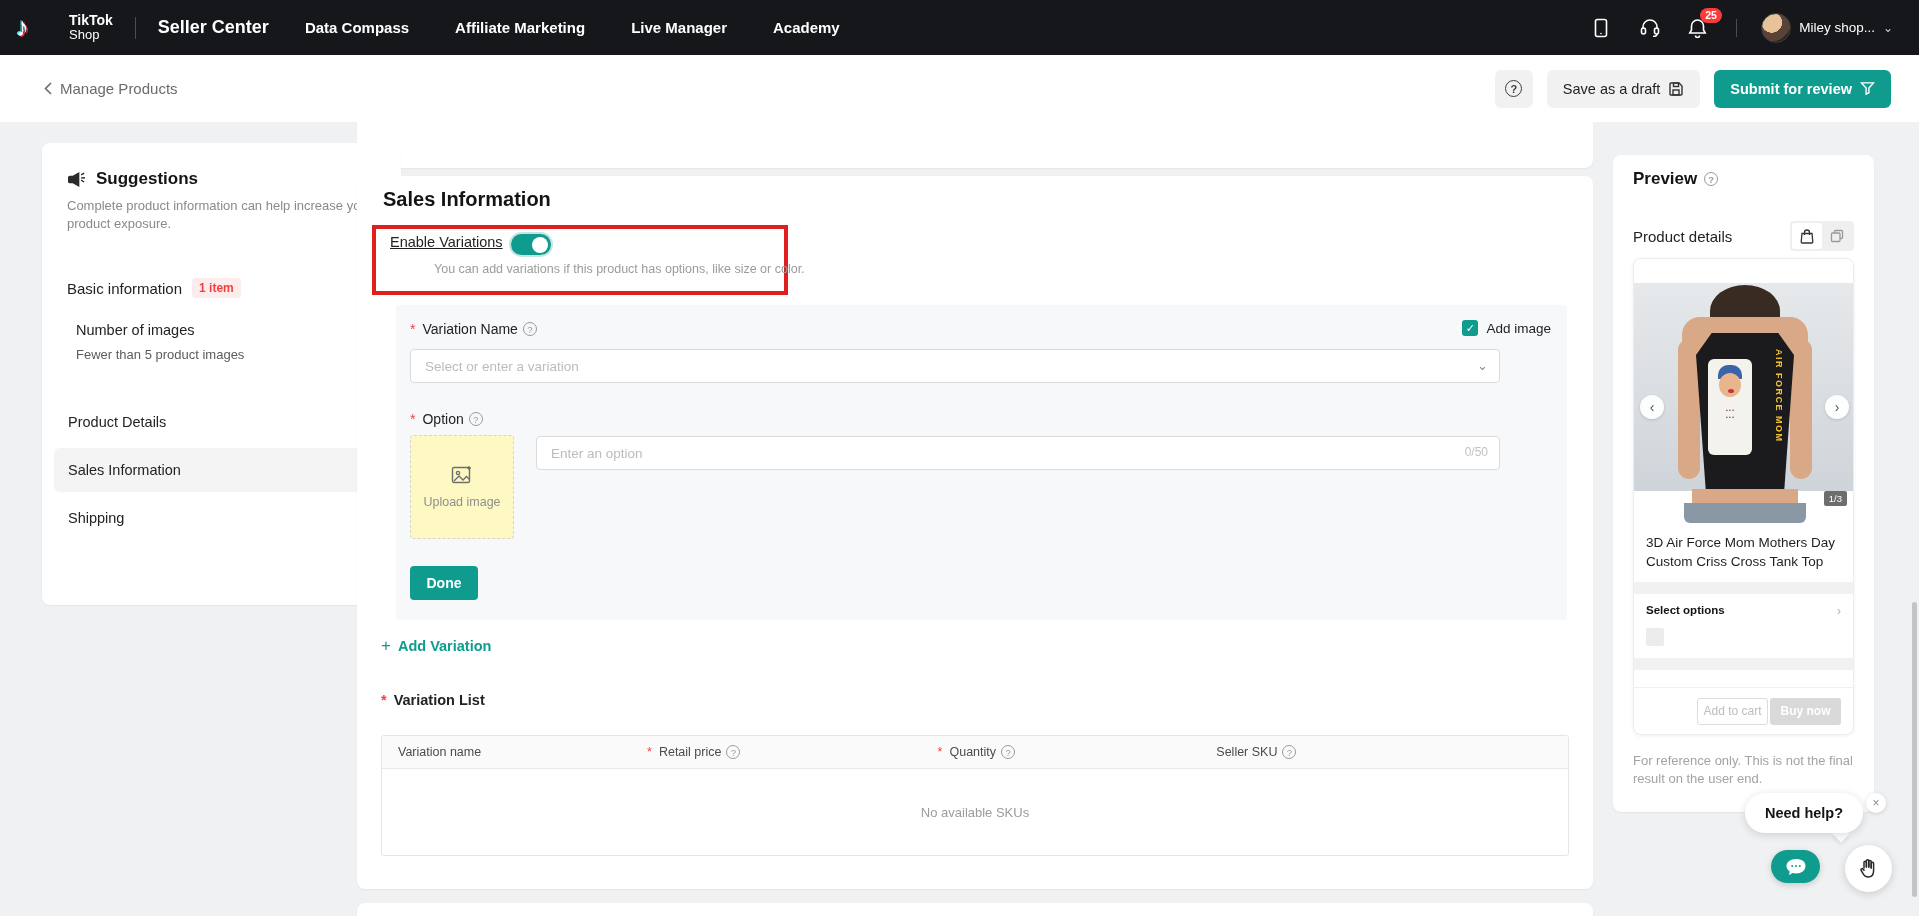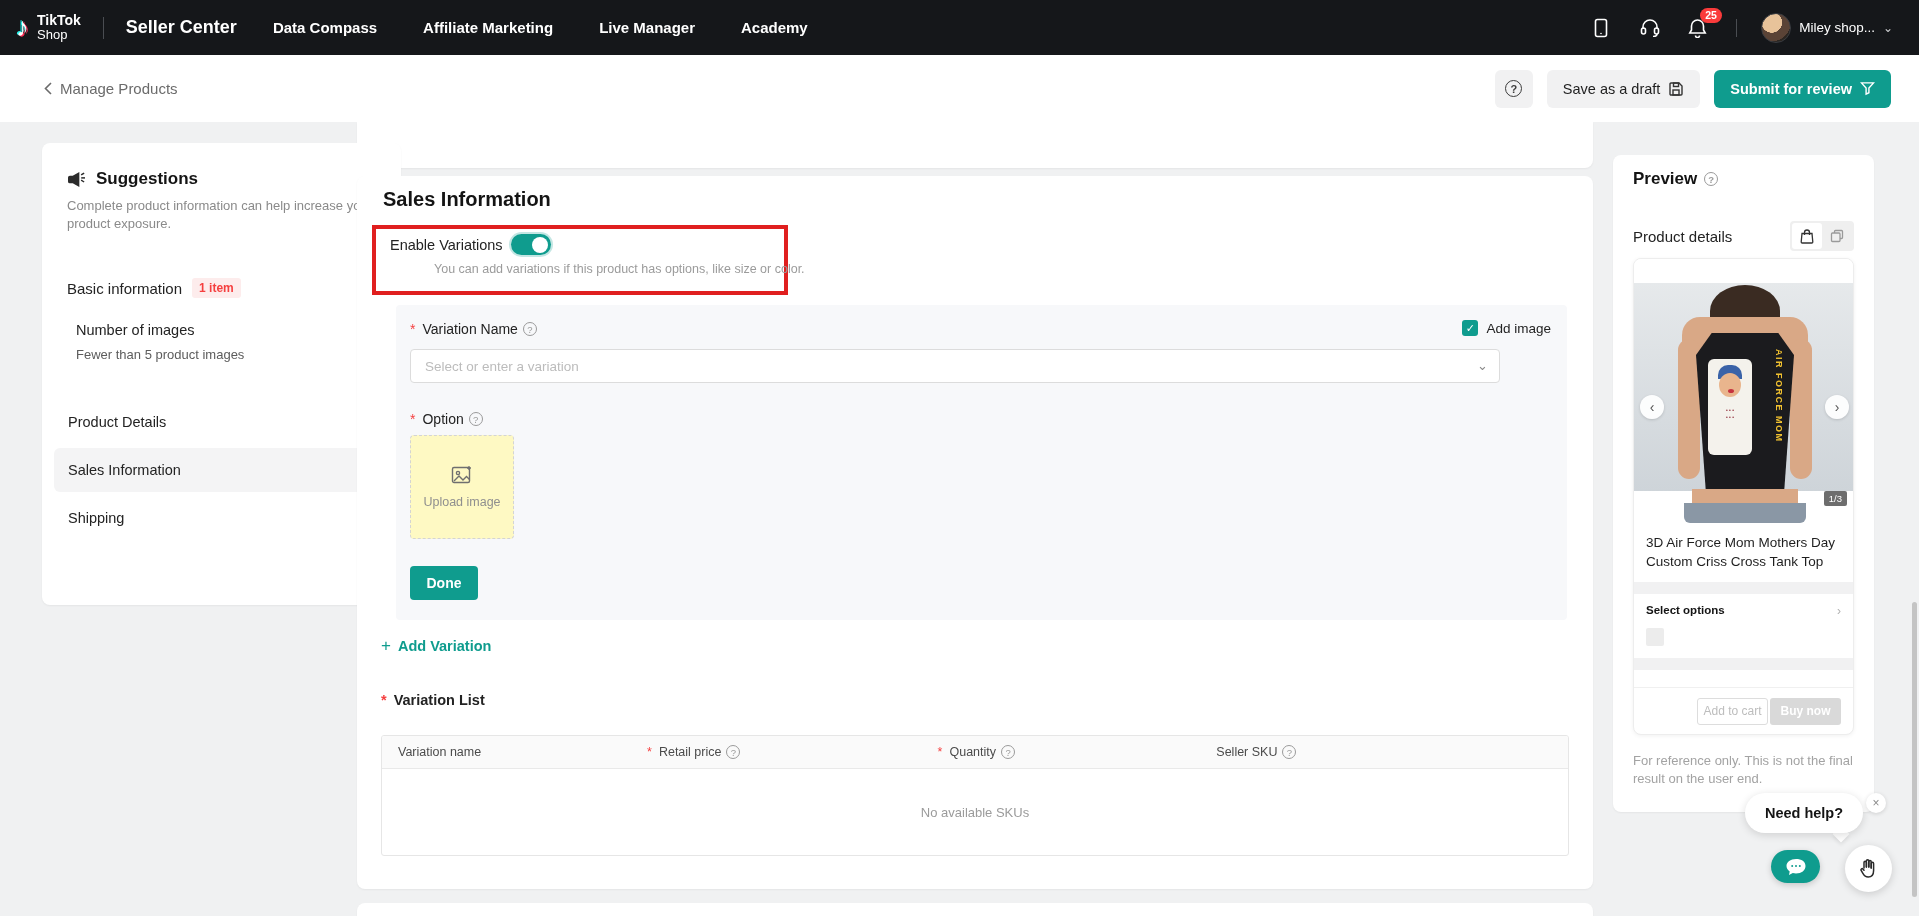--- a/index.html
+++ b/index.html
@@ -3,21 +3,21 @@
 <meta charset="utf-8">
 <style>
   * { margin:0; padding:0; box-sizing:border-box; }
   html,body { width:1919px; height:916px; overflow:hidden; }
   body { font-family:"Liberation Sans","DejaVu Sans",sans-serif; background:#f0f1f2; color:#1f1f1f; position:relative; }
 
   
   .navbar { position:absolute; left:0; top:0; width:1919px; height:55px; background:#15171a; display:flex; align-items:center; padding:0 26px 0 16px; }
   .logo-wrap { display:flex; align-items:center; gap:8px; }
   .note-icon { font-size:26px; color:#fff; text-shadow:-1.6px -1px 0 #25f4ee, 1.6px 1px 0 #fe2c55; line-height:1; }
-  .logo-text { color:#fff; font-weight:bold; line-height:1.05; font-size:14px; }
+  .logo-text { color:#fff; font-weight:bold; line-height:1.05; font-size:14px;margin-left:32px; }
   .logo-text .l2 { font-size:13px; font-weight:normal; }
   .nav-divider { width:1px; height:22px; background:#4a4d52; margin:0 22px; }
   .seller-center { color:#fff; font-size:18px; font-weight:bold; margin-right:36px; }
   .nav-items { display:flex; gap:46px; }
   .nav-item { color:#fff; font-size:15px; font-weight:600; cursor:pointer; }
   .nav-right { margin-left:auto; display:flex; align-items:center; gap:24px; }
   .nav-icon-btn { position:relative; width:24px; height:24px; display:flex; align-items:center; justify-content:flex-start; cursor:pointer; }
   .nav-icon-btn svg { stroke:#fff; }
   .badge-25 { position:absolute; top:-8px; left:12px; background:#fa3b3b; color:#fff; font-size:10.5px; font-weight:bold; border-radius:9px; padding:2px 5px; line-height:1.1; }
   .nav-divider2 { width:1px; height:18px; background:#4a4d52; }
@@ -54,21 +54,21 @@
   .sb-sugg-title { font-size:14.5px; color:#232323; }
   .sb-sugg-desc { font-size:13px; color:#5c5c5c; margin-top:9px; }
   .sb-nav { margin-top:38px; display:flex; flex-direction:column; gap:4px; padding:0 12px; }
   .sb-nav-item { height:44px; display:flex; align-items:center; padding:0 14px; border-radius:6px; font-size:14.5px; color:#232323; cursor:pointer; }
   .sb-nav-item.active { background:#f4f4f5; }
 
   
   .main-card { left:357px; top:176px; width:1236px; height:713px; }
   .main-title { position:absolute; left:26px; top:12px; font-size:20px; font-weight:bold; color:#141414; }
   .highlight-box { position:absolute; left:15px; top:49px; width:416px; height:70px; border:4px solid #e01f1f; }
-  .enable-row { position:absolute; left:33px; top:58px; display:flex; align-items:center; gap:8px; }
+  .enable-row { position:absolute; left:33px; top:58px; display:flex; align-items:flex-start; gap:8px;text-decoration:underline; }
   .enable-label { font-size:14.5px; color:#232323; }
   .toggle { width:40px; height:21px; background:#0f9c8e; border-radius:11px; position:relative; cursor:pointer; box-shadow:0 0 0 2px rgba(15,156,142,.25); }
   .toggle .knob { position:absolute; right:2.5px; top:2.5px; width:16px; height:16px; background:#fff; border-radius:50%; }
   .enable-desc { position:absolute; left:33px; top:86px; font-size:12.5px; color:#9b9b9b;margin-left:44px; }
 
   .var-panel { position:absolute; left:39px; top:129px; width:1171px; height:315px; background:#f7f8fa; border-radius:4px; }
   .row-label { display:flex; align-items:center; gap:5px; font-size:14px; color:#232323; }
   .req { color:#f53f3f; margin-right:2px; }
   .qmini { display:inline-flex; width:14px; height:14px; border:1px solid #9a9a9a; border-radius:50%; align-items:center; justify-content:center; font-size:9.5px; color:#9a9a9a; }
   .vp-row1 { position:absolute; left:14px; top:16px; }
@@ -290,20 +290,24 @@
     </div>
     <div class="upload-box">
       <svg width="22" height="20" viewBox="0 0 22 20" fill="none" stroke="#6f6f6f" stroke-width="1.4">
           <rect x="1.5" y="2.5" width="17" height="15" rx="1.5"></rect>
           <circle cx="7" cy="8" r="1.6"></circle>
           <path d="M3 16l5-5 4 4 3.5-3.5 3 3"></path>
           <path d="M18 1v4M16 3h4" stroke-width="1.3"></path>
         </svg>
       <span class="upload-label">Upload image</span>
     </div>
+    <div class="option-wrap">
+      <input class="text-input" placeholder="Enter an option" style="">
+      <span class="char-count">0/50</span>
+    </div>
     <button class="btn-done">Done</button>
   </div>
 
   <div class="add-variation">
     <span class="plus">+</span>
     <span>Add Variation</span>
   </div>
 
   <div class="varlist-label">
     <span class="req">*</span>

